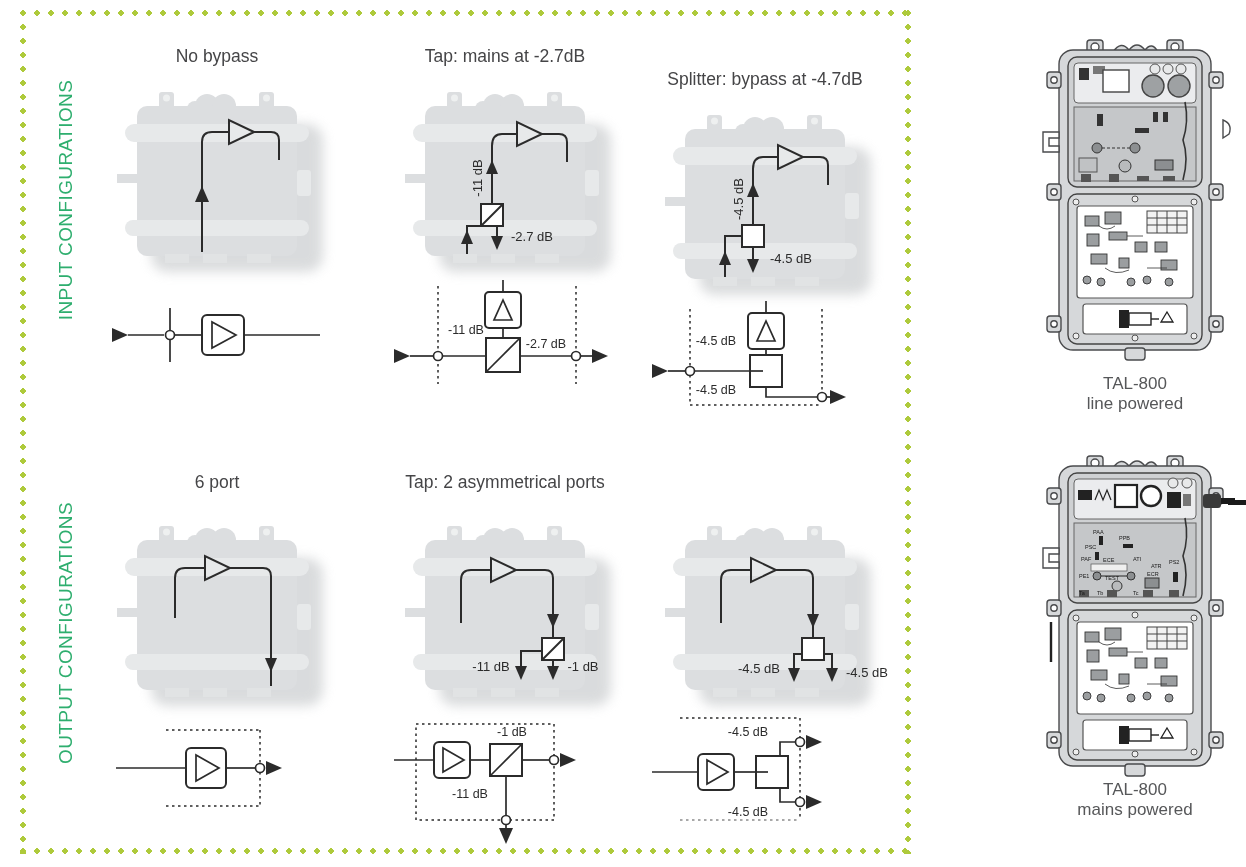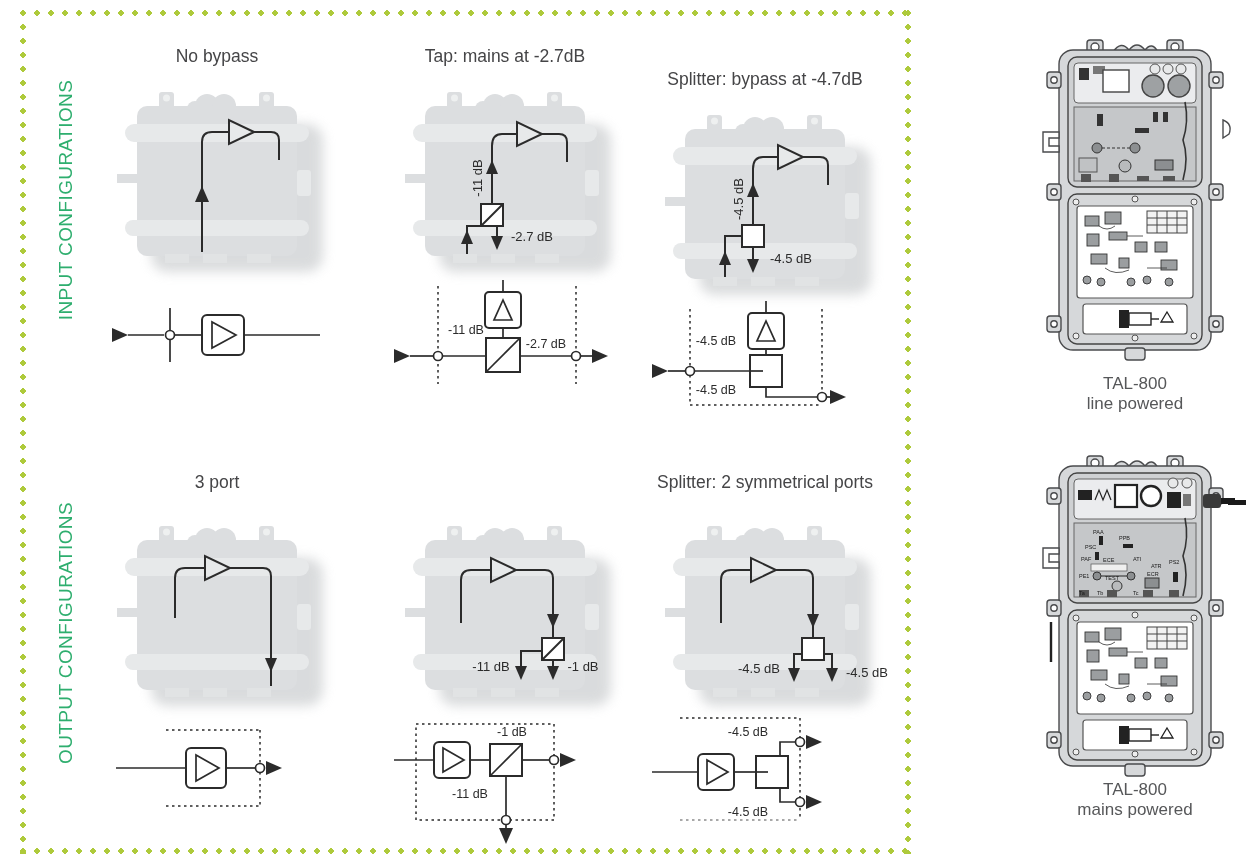--- a/index.html
+++ b/index.html
@@ -233,21 +233,21 @@
         </g>
         <polygon points="2,71 2,85 18,78" fill="#2b2b2b"></polygon>
         <polygon points="180,97 180,111 196,104" fill="#2b2b2b"></polygon>
       </svg>
       <span class="slbl" style="left:66px; top:48px;">-4.5 dB</span>
       <span class="slbl" style="left:66px; top:97px;">-4.5 dB</span>
     </div>
   </div>
 
   <div class="cell row2" style="left:92px; top:472px;">
-    <div class="cell-title">3 port</div>
+    <div class="cell-title">6 port</div>
     <div class="housing-wrap">
       <div class="housing-shadow"></div>
       <svg width="220" height="195" viewBox="0 0 220 195">
         <g>
           <rect x="52" y="8" width="15" height="20" rx="3" fill="#dcdee0"></rect>
             <circle cx="59.5" cy="14" r="3.5" fill="#eef0f0"></circle>
           <rect x="152" y="8" width="15" height="20" rx="3" fill="#dcdee0"></rect>
             <circle cx="159.5" cy="14" r="3.5" fill="#eef0f0"></circle>
           <circle cx="100" cy="22" r="12" fill="#dcdee0"></circle>
             <circle cx="117" cy="22" r="12" fill="#dcdee0"></circle>
@@ -282,20 +282,21 @@
           <path d="M94,51 L94,77 L117,64 Z"></path>
           <line x1="124" y1="64" x2="153.5" y2="64"></line>
           <circle cx="158" cy="64" r="4.5" fill="#ffffff"></circle>
         </g>
         <polygon points="164,57 164,71 180,64" fill="#2b2b2b"></polygon>
       </svg>
     </div>
   </div>
 
   <div class="cell row2" style="left:380px; top:472px;">
+    <div class="cell-title">Tap: 2 asymmetrical ports</div>
     <div class="housing-wrap">
       <div class="housing-shadow"></div>
       <svg width="220" height="195" viewBox="0 0 220 195">
         <g>
           <rect x="52" y="8" width="15" height="20" rx="3" fill="#dcdee0"></rect>
             <circle cx="59.5" cy="14" r="3.5" fill="#eef0f0"></circle>
           <rect x="152" y="8" width="15" height="20" rx="3" fill="#dcdee0"></rect>
             <circle cx="159.5" cy="14" r="3.5" fill="#eef0f0"></circle>
           <circle cx="100" cy="22" r="12" fill="#dcdee0"></circle>
             <circle cx="117" cy="22" r="12" fill="#dcdee0"></circle>
@@ -345,21 +346,20 @@
         </g>
         <polygon points="170,49 170,63 186,56" fill="#2b2b2b"></polygon>
         <polygon points="109,124 123,124 116,140" fill="#2b2b2b"></polygon>
       </svg>
       <span class="slbl" style="left:122px; top:28px;">-1 dB</span>
       <span class="slbl" style="left:80px; top:90px;">-11 dB</span>
     </div>
   </div>
 
   <div class="cell row2" style="left:640px; top:472px;">
-    <div class="cell-title">Splitter: 2 symmetrical ports</div>
     <div class="housing-wrap">
       <div class="housing-shadow"></div>
       <svg width="220" height="195" viewBox="0 0 220 195">
         <g>
           <rect x="52" y="8" width="15" height="20" rx="3" fill="#dcdee0"></rect>
             <circle cx="59.5" cy="14" r="3.5" fill="#eef0f0"></circle>
           <rect x="152" y="8" width="15" height="20" rx="3" fill="#dcdee0"></rect>
             <circle cx="159.5" cy="14" r="3.5" fill="#eef0f0"></circle>
           <circle cx="100" cy="22" r="12" fill="#dcdee0"></circle>
             <circle cx="117" cy="22" r="12" fill="#dcdee0"></circle>

